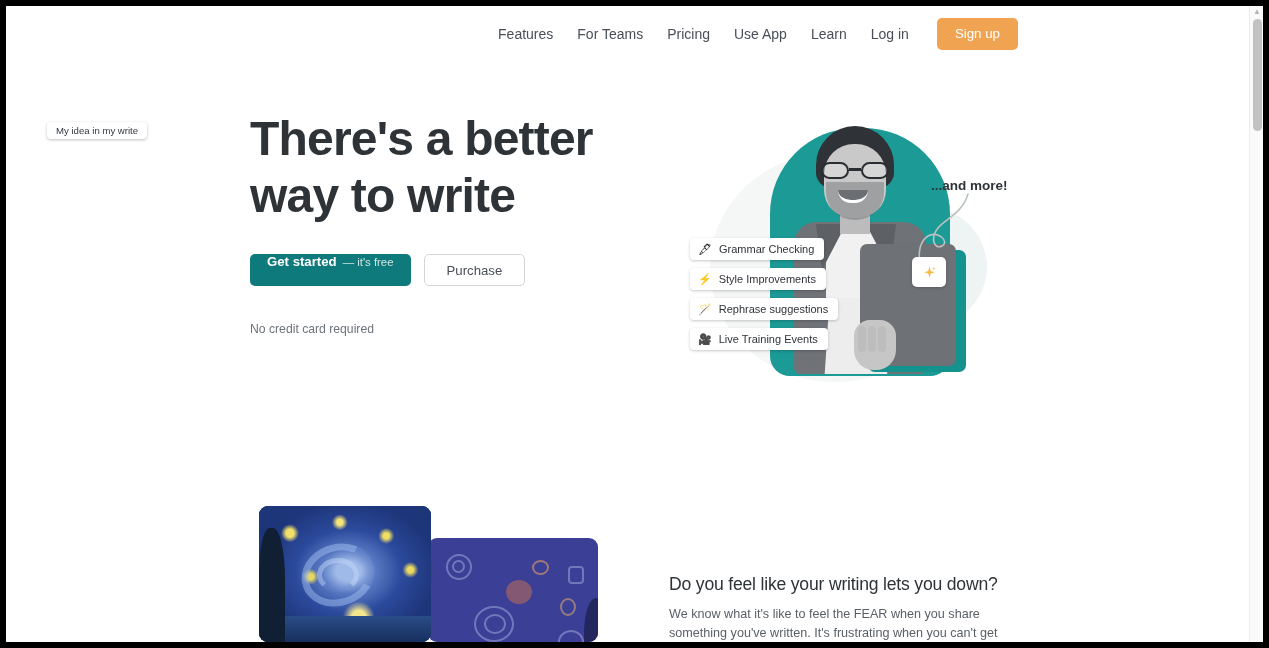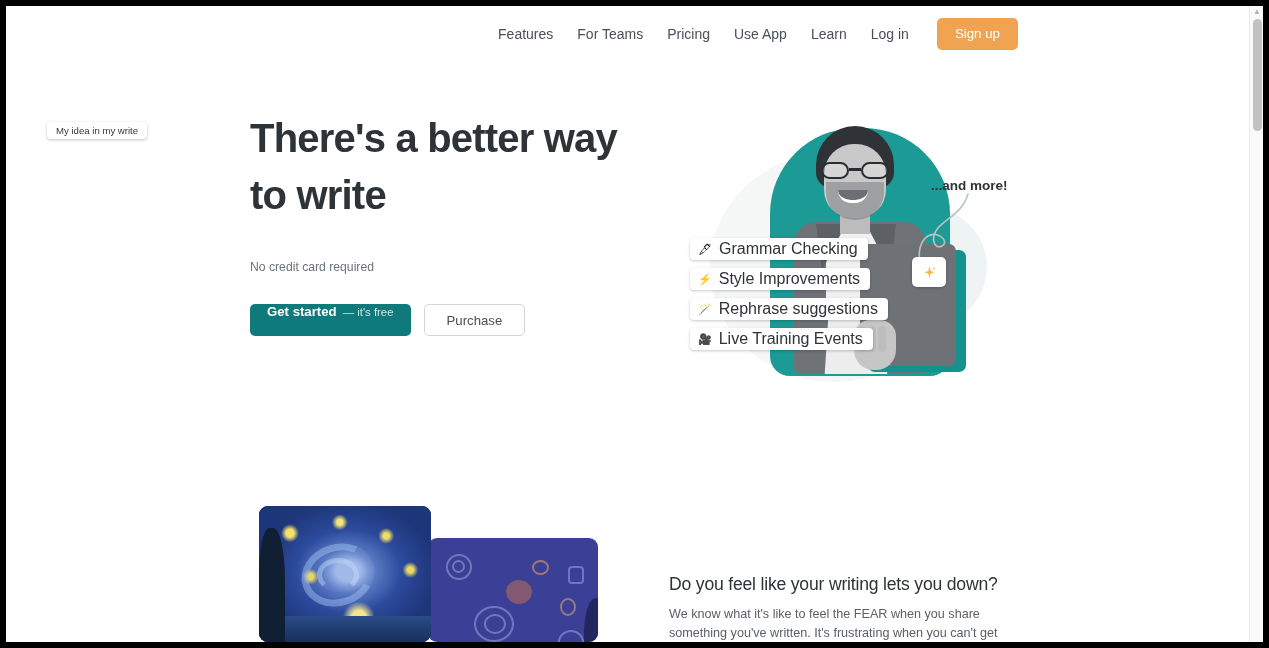--- a/index.html
+++ b/index.html
@@ -123,21 +123,21 @@
   }
 
   
   #hero-copy {
     position: absolute;
     left: 244px;
     top: 104px;
     width: 380px;
   }
   #hero-headline {
-    font-size: 40px;
+    font-size: 48px;
     line-height: 57px;
     font-weight: bold;
     color: #2e3338;
     letter-spacing: -0.8px;
   }
   #hero-subhead {
     margin-top: 22px;
     font-size: 15.2px;
     line-height: 23px;
     color: #5a6067;
@@ -367,21 +367,21 @@
     display: flex;
     align-items: center;
     gap: 7px;
     padding: 0 10px 0 8px;
     margin-bottom: 8px;
     width: fit-content;
     cursor: pointer;
   }
   .feature-card-icon { font-size: 11px; line-height: 1; }
   .feature-card-label {
-    font-size: 16px;
+    font-size: 11px;
     color: #2f3338;
     white-space: nowrap;
   }
 
   
   #and-more-label {
     position: absolute;
     left: 257px;
     top: 64px;
     font-size: 13.5px;
@@ -541,31 +541,31 @@
         <div class="nav-link">Learn</div>
         <div class="nav-link">Log in</div>
         <div id="signup-button">Sign up</div>
       </nav>
 
     </div>
 
     <div id="hero-copy">
       <h1 id="hero-headline">There's a better way to write</h1>
 
-      <div id="no-card-note">No credit card required</div>
-
       <div id="hero-actions">
         <div id="get-started-button">
           <span id="get-started-label">Get started</span>
           <span id="get-started-note">— it's free</span>
         </div>
         <div id="purchase-button">
           <span id="purchase-label">Purchase</span>
         </div>
       </div>
+
+      <div id="no-card-note">No credit card required</div>
     </div>
 
     <div id="hero-illustration">
 
       <div id="hero-bg-blob"></div>
       <div id="hero-bg-blob2"></div>
 
       <div id="person-teal-shape"></div>
 
       <div id="person">

